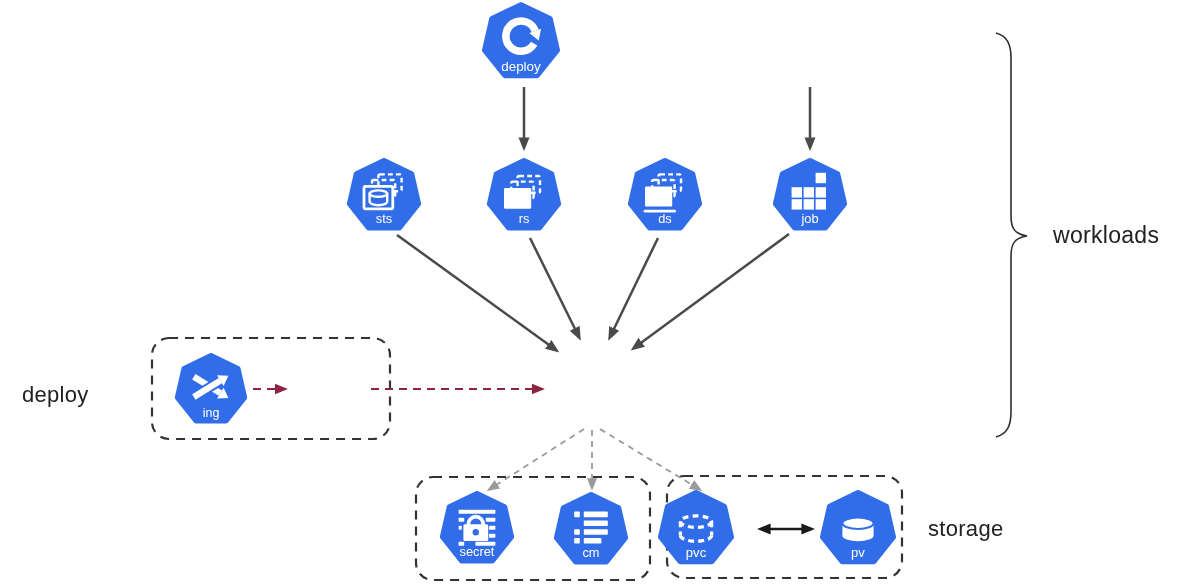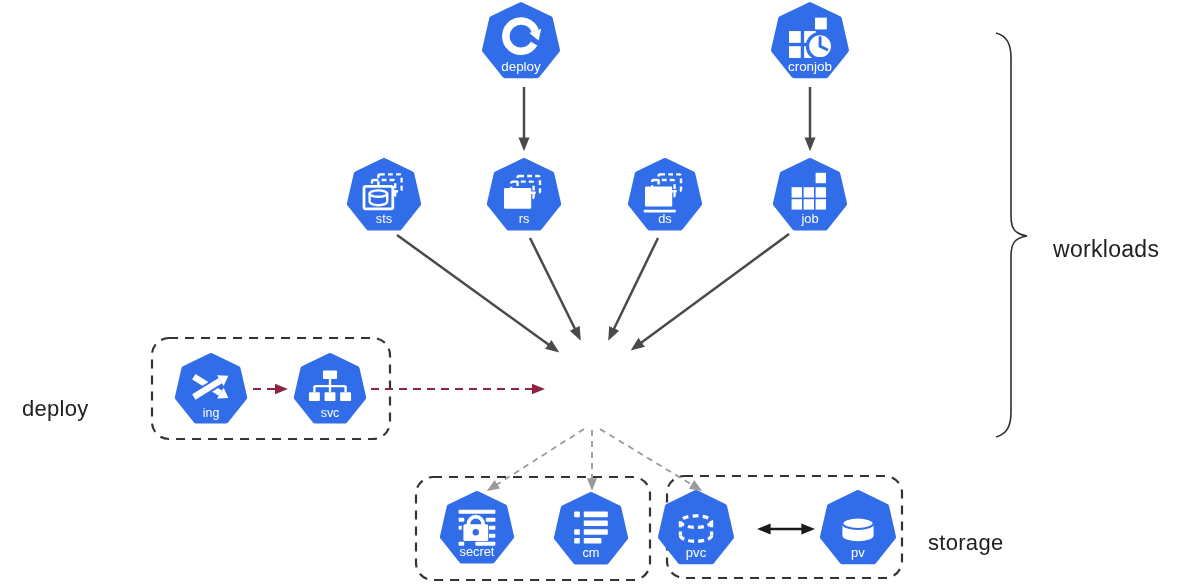--- a/index.html
+++ b/index.html
@@ -32,21 +32,21 @@
   .handB{stroke:var(--node-fill);stroke-width:3.5;fill:none;stroke-linecap:round;}
   .rimB{fill:var(--icon);stroke:var(--node-fill);stroke-width:2.5;}
   .e-dark{stroke:var(--arrow-dark);stroke-width:2.5;fill:none;}
   .e-red{stroke:var(--arrow-red);stroke-width:2.2;fill:none;stroke-dasharray:8 6;}
   .e-gray{stroke:var(--arrow-gray);stroke-width:1.8;fill:none;stroke-dasharray:6 5;}
   .e-black{stroke:var(--arrow-black);stroke-width:2.5;fill:none;}
   .gbox{stroke:var(--box-border);stroke-width:2.2;fill:none;stroke-dasharray:9 7;}
   .brace{stroke:var(--brace);stroke-width:1.6;fill:none;}
   .mk-dark{fill:var(--arrow-dark);} .mk-red{fill:var(--arrow-red);}
   .mk-gray{fill:var(--arrow-gray);} .mk-black{fill:var(--arrow-black);}
-  .slabel{position:absolute;z-index:2;font-size:22px;color:var(--label-text);letter-spacing:.3px;margin-top:14px;}
+  .slabel{position:absolute;z-index:2;font-size:22px;color:var(--label-text);letter-spacing:.3px;}
   .slabel-lg{font-size:23px;}
 </style>
 </head>
 <body>
 
 <div class="canvas">
 
   <svg class="edges" width="1198" height="584" viewBox="0 0 1198 584">
     <defs>
       <marker id="mDark" viewBox="0 0 10 8" refX="7" refY="4" markerWidth="5.5" markerHeight="5.5" orient="auto">
@@ -98,35 +98,20 @@
     <svg viewBox="0 0 100 100">
       <polygon class="hept" points="50,6 84.4,22.6 92.9,59.8 69.1,89.6 30.9,89.6 7.1,59.8 15.6,22.6"></polygon>
       <g>
         <path d="M65.6,52 A18,18 0 1 1 66.9,36.8" class="s9"></path>
         <polygon points="74,34.3 59.9,39.4 71,48.1" class="fw"></polygon>
       </g>
       <text class="nlabel" x="50" y="84">deploy</text>
     </svg>
   </div>
 
-  <div class="node" style="left:768px;top:0;width:84px;height:84px">
-    <svg viewBox="0 0 100 100">
-      <polygon class="hept" points="50,6 84.4,22.6 92.9,59.8 69.1,89.6 30.9,89.6 7.1,59.8 15.6,22.6"></polygon>
-      <g>
-        <rect x="25" y="37" width="14" height="14" class="fw"></rect>
-        <rect x="43" y="37" width="14" height="14" class="fw"></rect>
-        <rect x="25" y="55" width="14" height="14" class="fw"></rect>
-        <rect x="43" y="55" width="14" height="14" class="fw"></rect>
-        <rect x="56" y="21" width="14" height="14" class="fw"></rect>
-        <circle cx="62" cy="55" r="15" class="clock"></circle>
-        <path d="M62,55 L62,45 M62,55 L70,59" class="handB"></path>
-      </g>
-      <text class="nlabel" x="50" y="84">cronjob</text>
-    </svg>
-  </div>
 
   <div class="node" style="left:344px;top:156px;width:80px;height:80px">
     <svg viewBox="0 0 100 100">
       <polygon class="hept" points="50,6 84.4,22.6 92.9,59.8 69.1,89.6 30.9,89.6 7.1,59.8 15.6,22.6"></polygon>
       <g>
         <rect x="43" y="23" width="29" height="21" rx="2" class="sd3"></rect>
         <rect x="35" y="30" width="29" height="21" rx="2" class="sd3"></rect>
         <rect x="25" y="38" width="36" height="28" rx="2" class="sB"></rect>
         <ellipse cx="43" cy="47" rx="11" ry="4" class="s3"></ellipse>
         <path d="M32,47 L32,57 A11,4.5 0 0 0 54,57 L54,47" class="s3"></path>
@@ -184,33 +169,20 @@
         <path d="M28,33 L62,54" class="s8"></path>
         <polygon points="72.2,60.3 66.2,47.2 57.8,60.8" class="fw"></polygon>
         <path d="M28,59 L62,38" class="haloB"></path>
         <path d="M28,59 L62,38" class="s8"></path>
         <polygon points="72.2,31.7 66.2,44.8 57.8,31.2" class="fw"></polygon>
       </g>
       <text class="nlabel" x="50" y="84">ing</text>
     </svg>
   </div>
 
-  <div class="node" style="left:291px;top:351px;width:78px;height:78px">
-    <svg viewBox="0 0 100 100">
-      <polygon class="hept" points="50,6 84.4,22.6 92.9,59.8 69.1,89.6 30.9,89.6 7.1,59.8 15.6,22.6"></polygon>
-      <g>
-        <rect x="41" y="25" width="18" height="11" rx="1" class="fw"></rect>
-        <path d="M50,36 L50,45 M30,45 L70,45 M30,45 L30,53 M50,45 L50,53 M70,45 L70,53" class="s3"></path>
-        <rect x="23" y="53" width="14" height="11" rx="1" class="fw"></rect>
-        <rect x="43" y="53" width="14" height="11" rx="1" class="fw"></rect>
-        <rect x="63" y="53" width="14" height="11" rx="1" class="fw"></rect>
-      </g>
-      <text class="nlabel" x="50" y="84">svc</text>
-    </svg>
-  </div>
 
   <div class="node" style="left:437px;top:489px;width:80px;height:80px">
     <svg viewBox="0 0 100 100">
       <polygon class="hept" points="50,6 84.4,22.6 92.9,59.8 69.1,89.6 30.9,89.6 7.1,59.8 15.6,22.6"></polygon>
       <g>
         <rect x="27" y="26" width="46" height="5" rx="1" class="fw"></rect>
         <rect x="27" y="36" width="7" height="5" rx="1" class="fw"></rect>
         <rect x="61" y="36" width="12" height="5" rx="1" class="fw"></rect>
         <rect x="27" y="46" width="4" height="5" rx="1" class="fw"></rect>
         <rect x="65" y="46" width="8" height="5" rx="1" class="fw"></rect>

